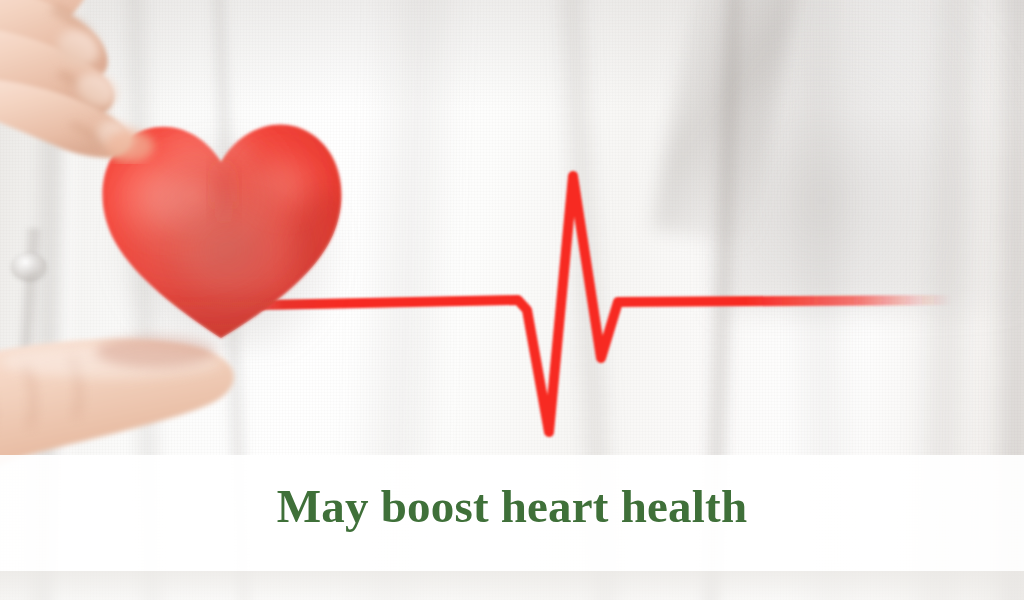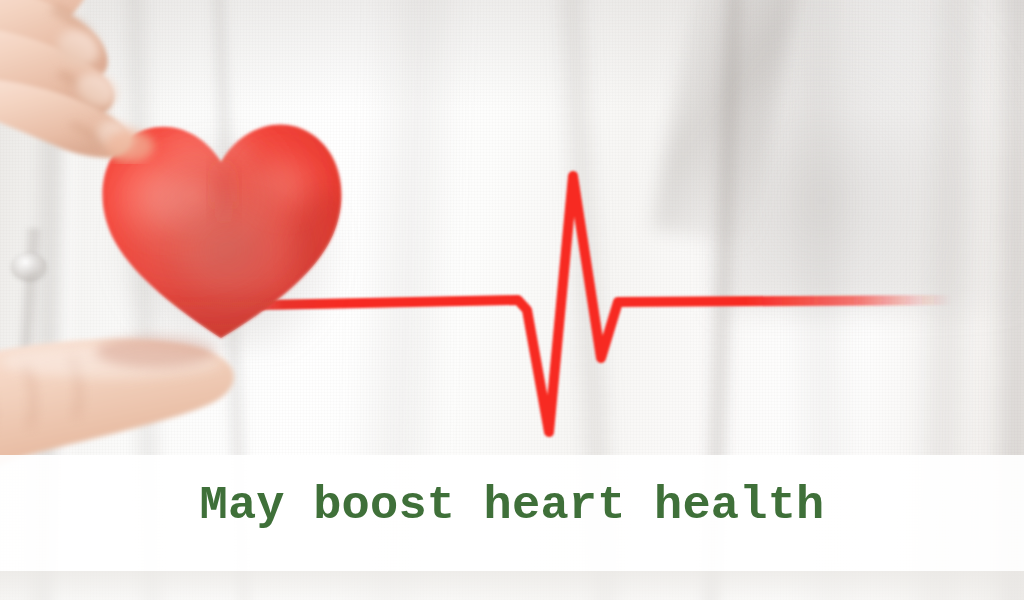--- a/index.html
+++ b/index.html
@@ -146,21 +146,21 @@
     width: 1024px;
     height: 116px;
     background: rgba(255,255,255,0.935);
   }
   .caption-text {
     position: absolute;
     left: 0;
     top: 479px;
     width: 1024px;
     text-align: center;
-    font-family: Liberation Mono, monospace;
+    font-family: Liberation Serif, serif;
     font-weight: bold;
     font-size: 47px;
     letter-spacing: .2px;
     color: #3f7039;
     white-space: nowrap;
   }
   .band-bottom-edge {
     position: absolute;
     left: 0; top: 571px;
     width: 1024px; height: 29px;

